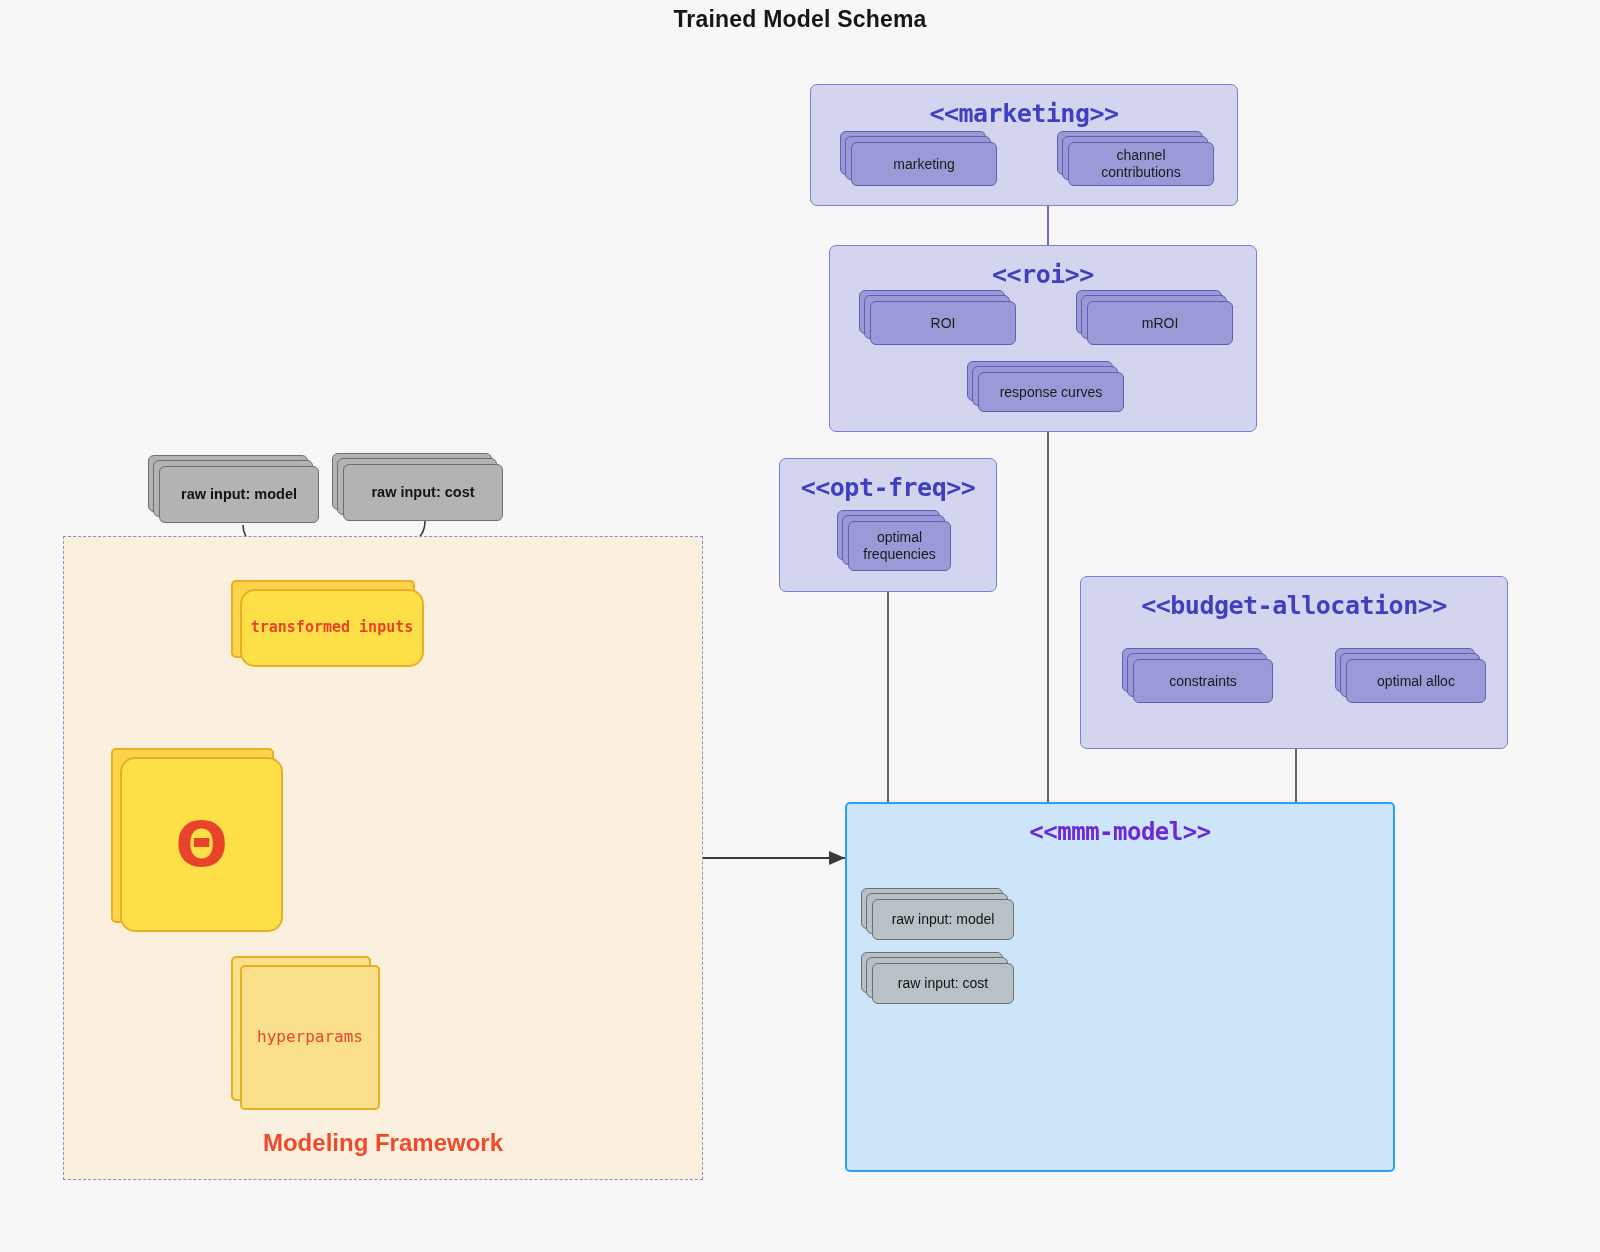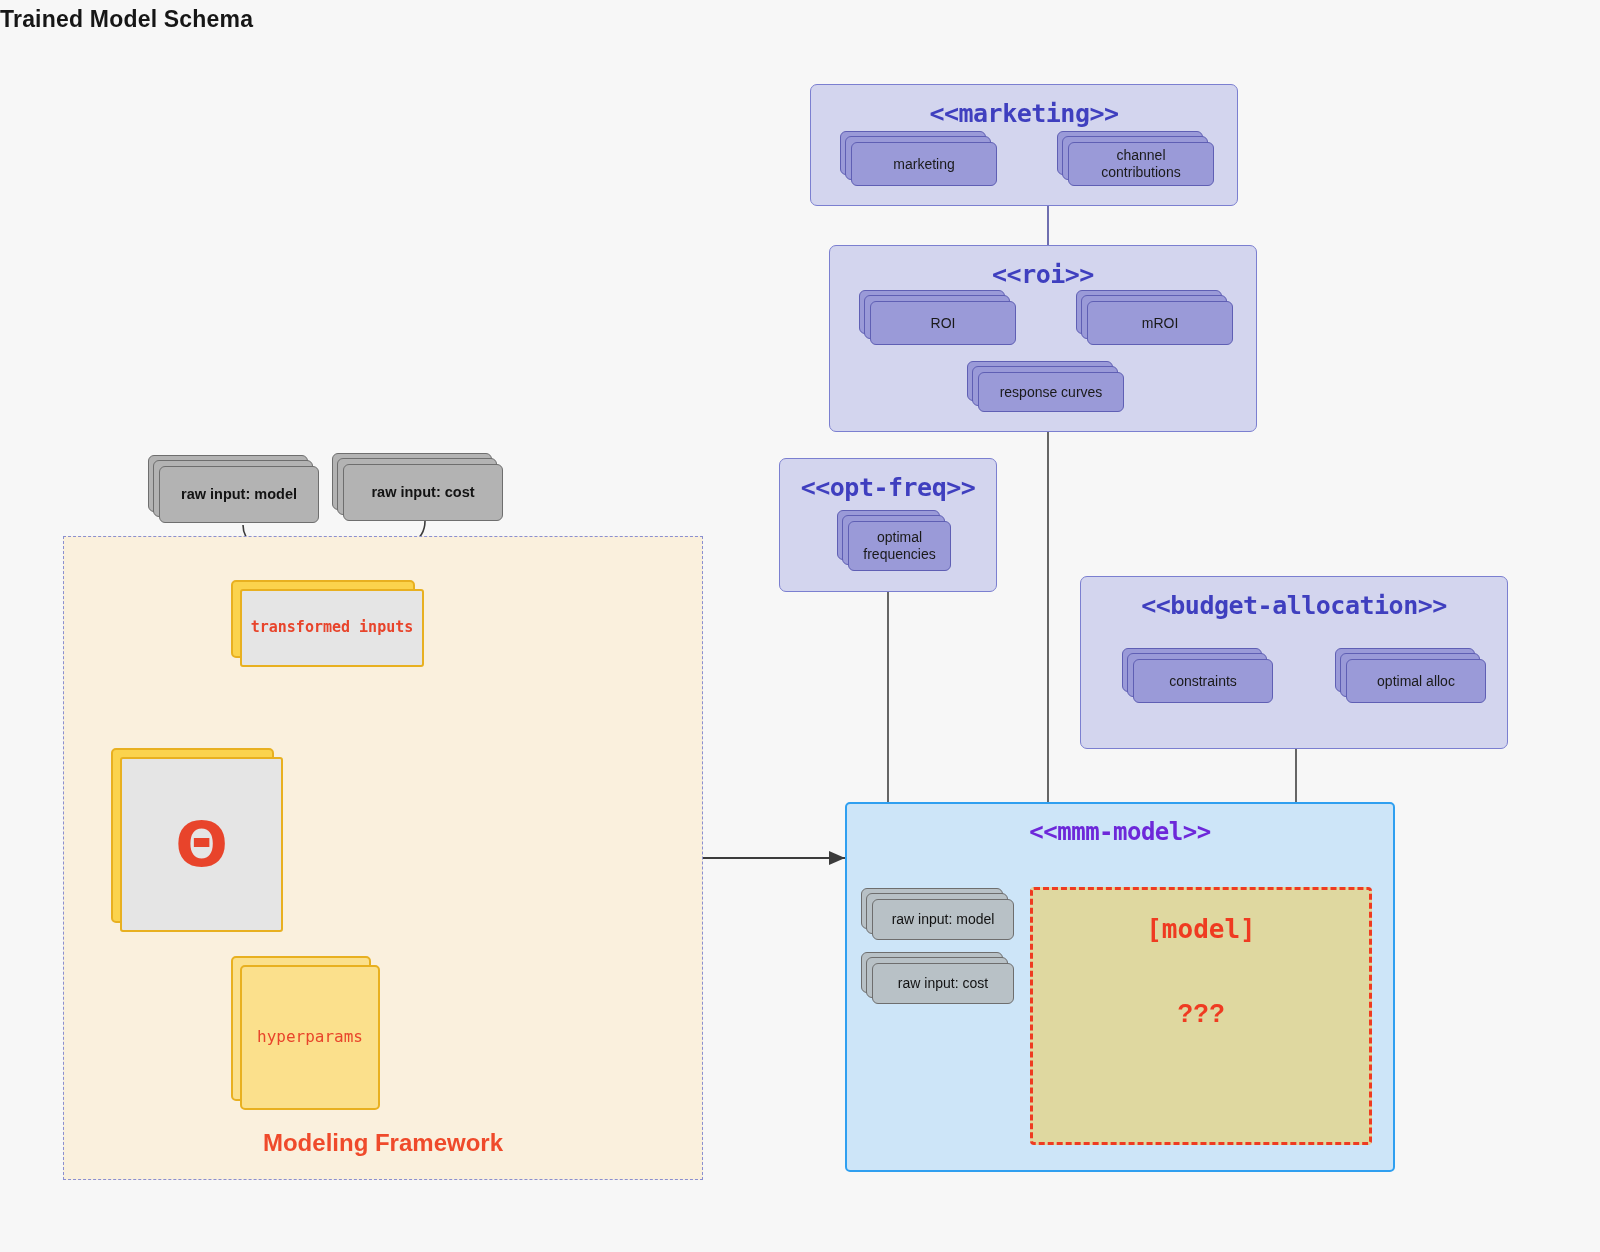--- a/index.html
+++ b/index.html
@@ -9,21 +9,21 @@
     font-family:"Liberation Sans", sans-serif;
     position:relative;
     overflow:hidden;
   }
   .canvas{position:absolute;left:0;top:0;width:1600px;height:1252px;}
   #edges{position:absolute;left:0;top:0;width:1600px;height:1252px;pointer-events:none;}
 
   
   .page-title{
     position:absolute;left:0;top:6px;width:1600px;
-    text-align:left;
+    text-align:center;
     font-size:23px;font-weight:bold;color:#161616;
     letter-spacing:.2px;
   }
 
   
   .pkg{
     position:absolute;
     background:#d3d5ee;
     border:1.6px solid #7b7fd0;
     border-radius:7px;
@@ -70,21 +70,21 @@
   .node.gray .face{background:#b3b3b3;border:1.6px solid #6e6e6e;}
   .node.gray .s1{background:#b3b3b3;border:1.6px solid #6e6e6e;left:-6px;top:-6px;right:6px;bottom:6px;z-index:2;}
   .node.gray .s2{background:#b3b3b3;border:1.6px solid #6e6e6e;left:-11px;top:-11px;right:11px;bottom:11px;z-index:1;}
   .node.gray .label{font-size:14.5px;color:#131313;font-weight:bold;}
   
   .node.gray-sm .face{background:#b8c1c6;border:1.6px solid #6e6e6e;}
   .node.gray-sm .s1{background:#b8c1c6;border:1.6px solid #6e6e6e;left:-6px;top:-6px;right:6px;bottom:6px;z-index:2;}
   .node.gray-sm .s2{background:#b8c1c6;border:1.6px solid #6e6e6e;left:-11px;top:-11px;right:11px;bottom:11px;z-index:1;}
   .node.gray-sm .label{font-size:14px;color:#121212;}
   
-  .node.yellow .face{background:#e5e5e5;border:2px solid #e8b020;border-radius:3px;}
+  .node.yellow .face{background:#fde047;border:2px solid #e8b020;border-radius:15px;}
   .node.yellow .s1{background:#fbd34d;border:2px solid #e8b020;left:-9px;top:-9px;right:9px;bottom:9px;z-index:2;border-radius:5px;}
   .node.yellow .label{color:#e8442b;}
   
   .node.paleyellow .face{background:#fbe08c;border:2px solid #e8b020;border-radius:5px;}
   .node.paleyellow .s1{background:#fbe08c;border:2px solid #e8b020;left:-9px;top:-9px;right:9px;bottom:9px;z-index:2;border-radius:5px;}
   .node.paleyellow .label{color:#e8442b;}
 
   .label{position:relative;z-index:4;padding:0 8px;}
 
   
@@ -275,24 +275,20 @@
         </div>
     </div>
     <div class="node gray-sm" style="left:25px;top:159px;width:142px;height:41px;">
       <div class="s2"></div>
         <div class="s1"></div>
       <div class="face">
           <span class="label">raw input: cost</span>
         </div>
     </div>
 
-    <div class="model-box" style="left:183px;top:83px;width:342px;height:258px;">
-      <div class="model-title">[model]</div>
-      <div class="model-q">???</div>
-    </div>
   </div>
 
   <div class="framework" style="left:63px;top:536px;width:640px;height:644px;">
     <div class="framework-label">Modeling Framework</div>
   </div>
 
   <div class="node gray" style="left:159px;top:466px;width:160px;height:57px;">
     <div class="s2"></div>
       <div class="s1"></div>
     <div class="face">

